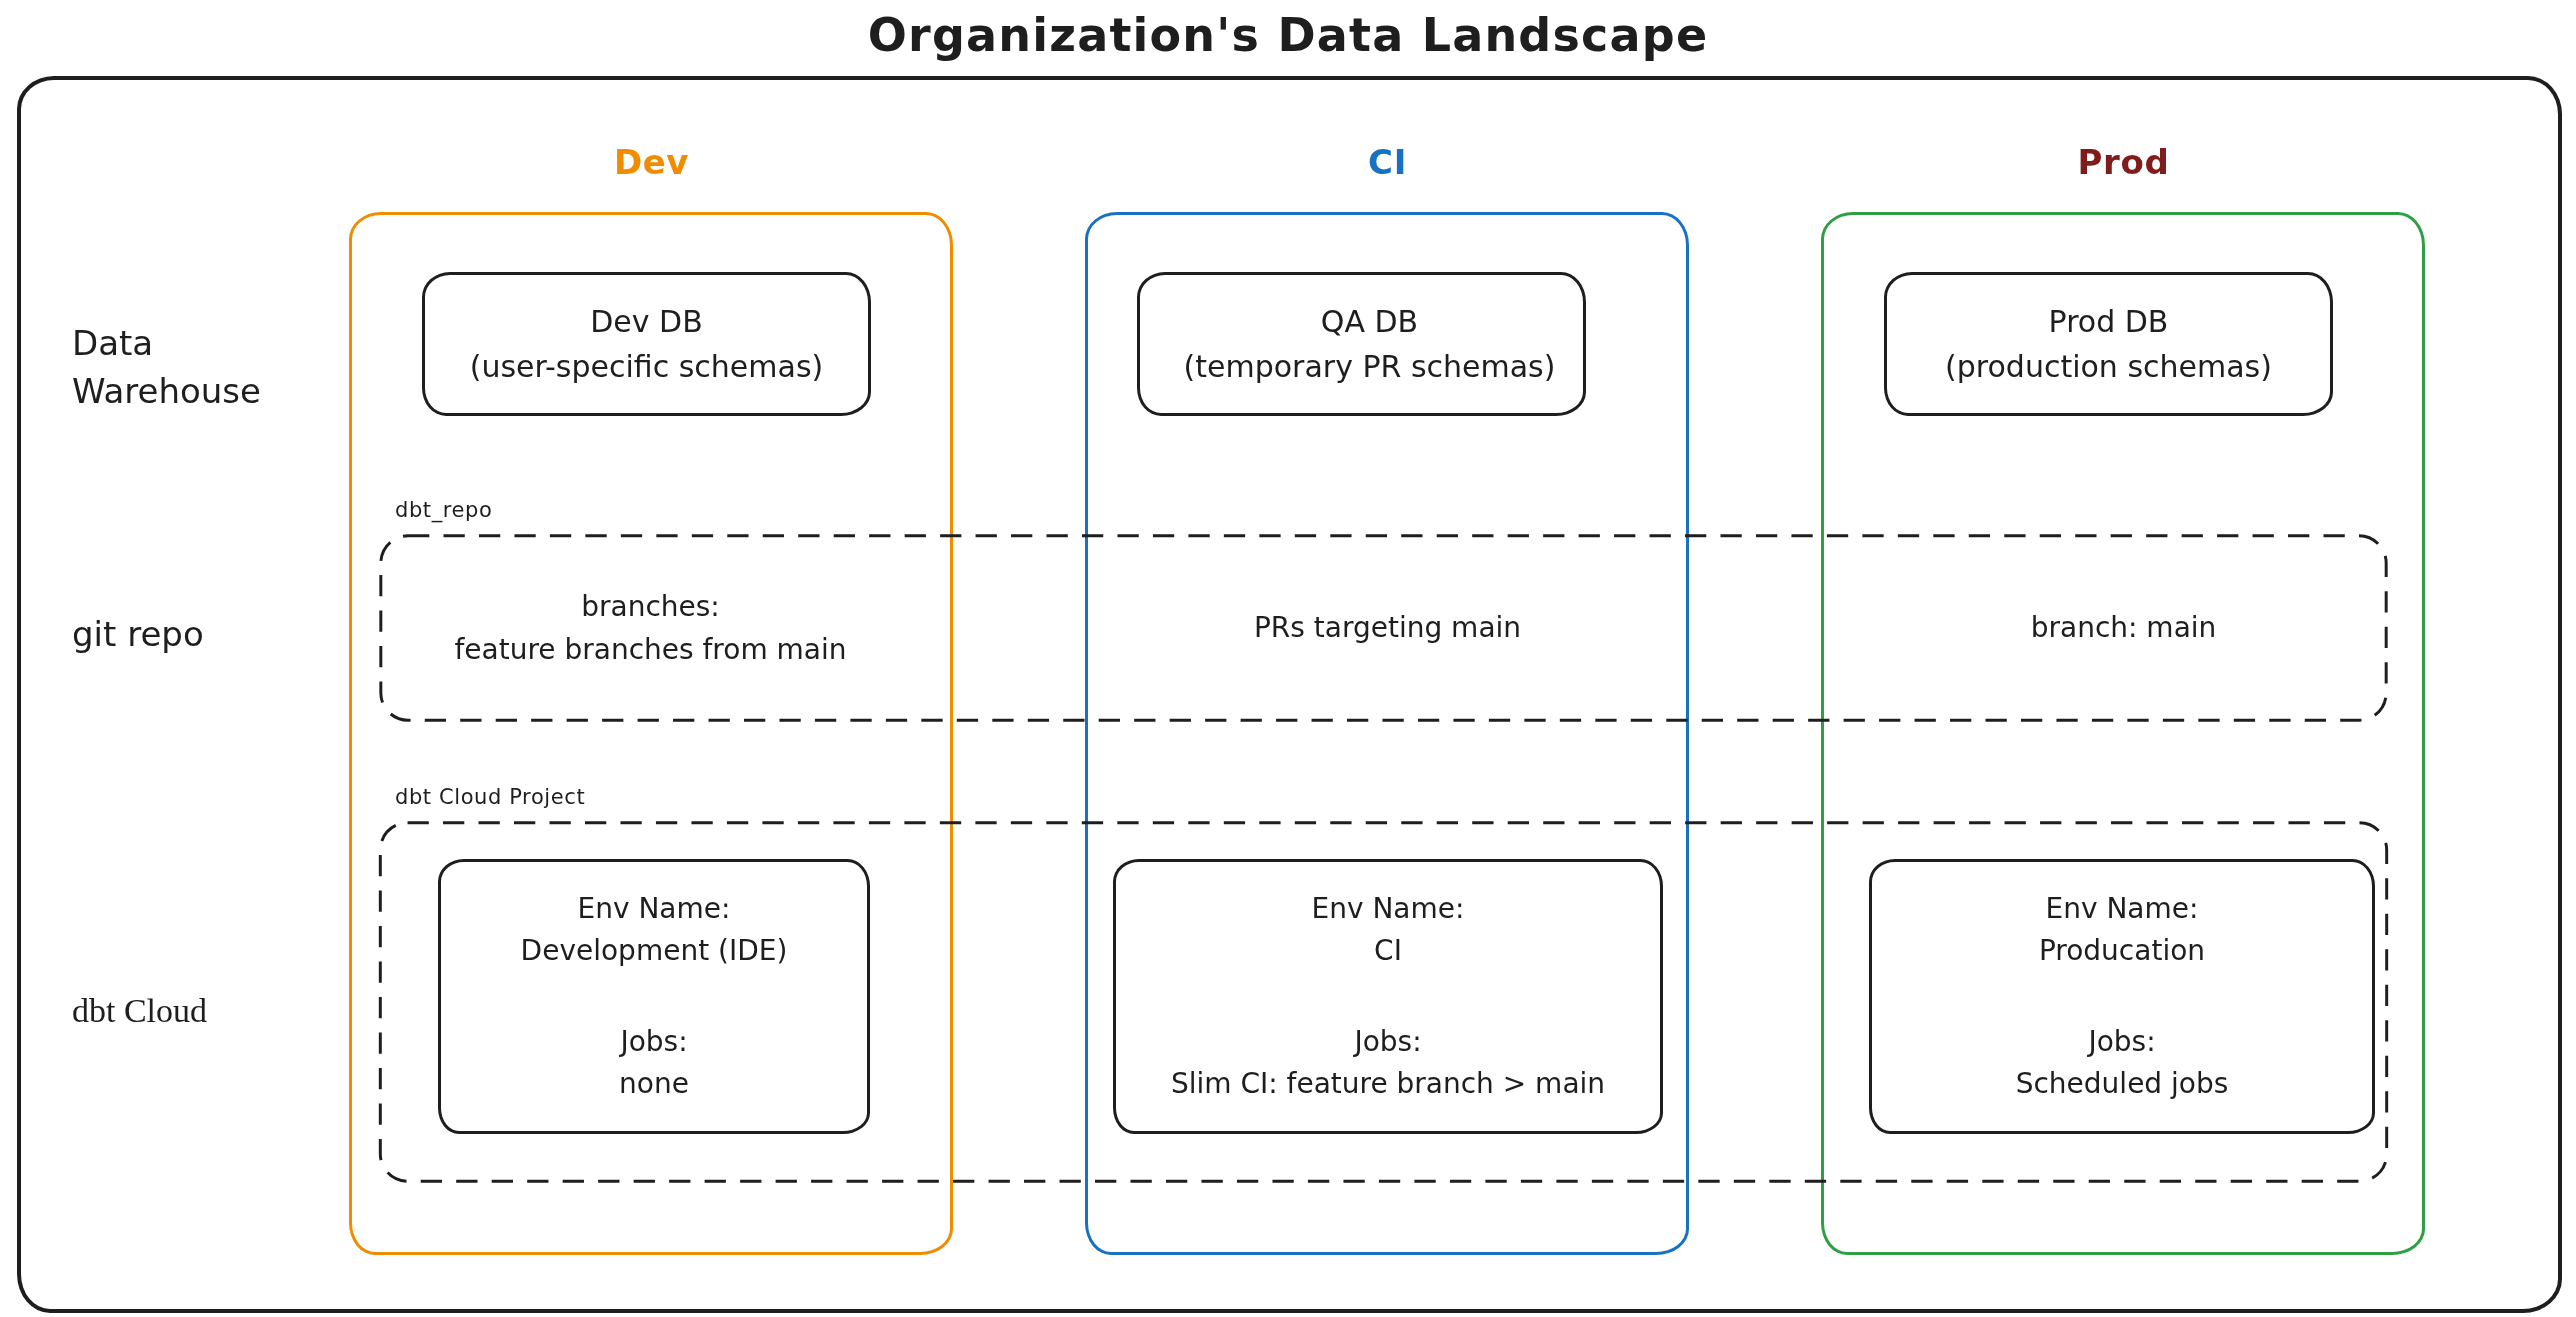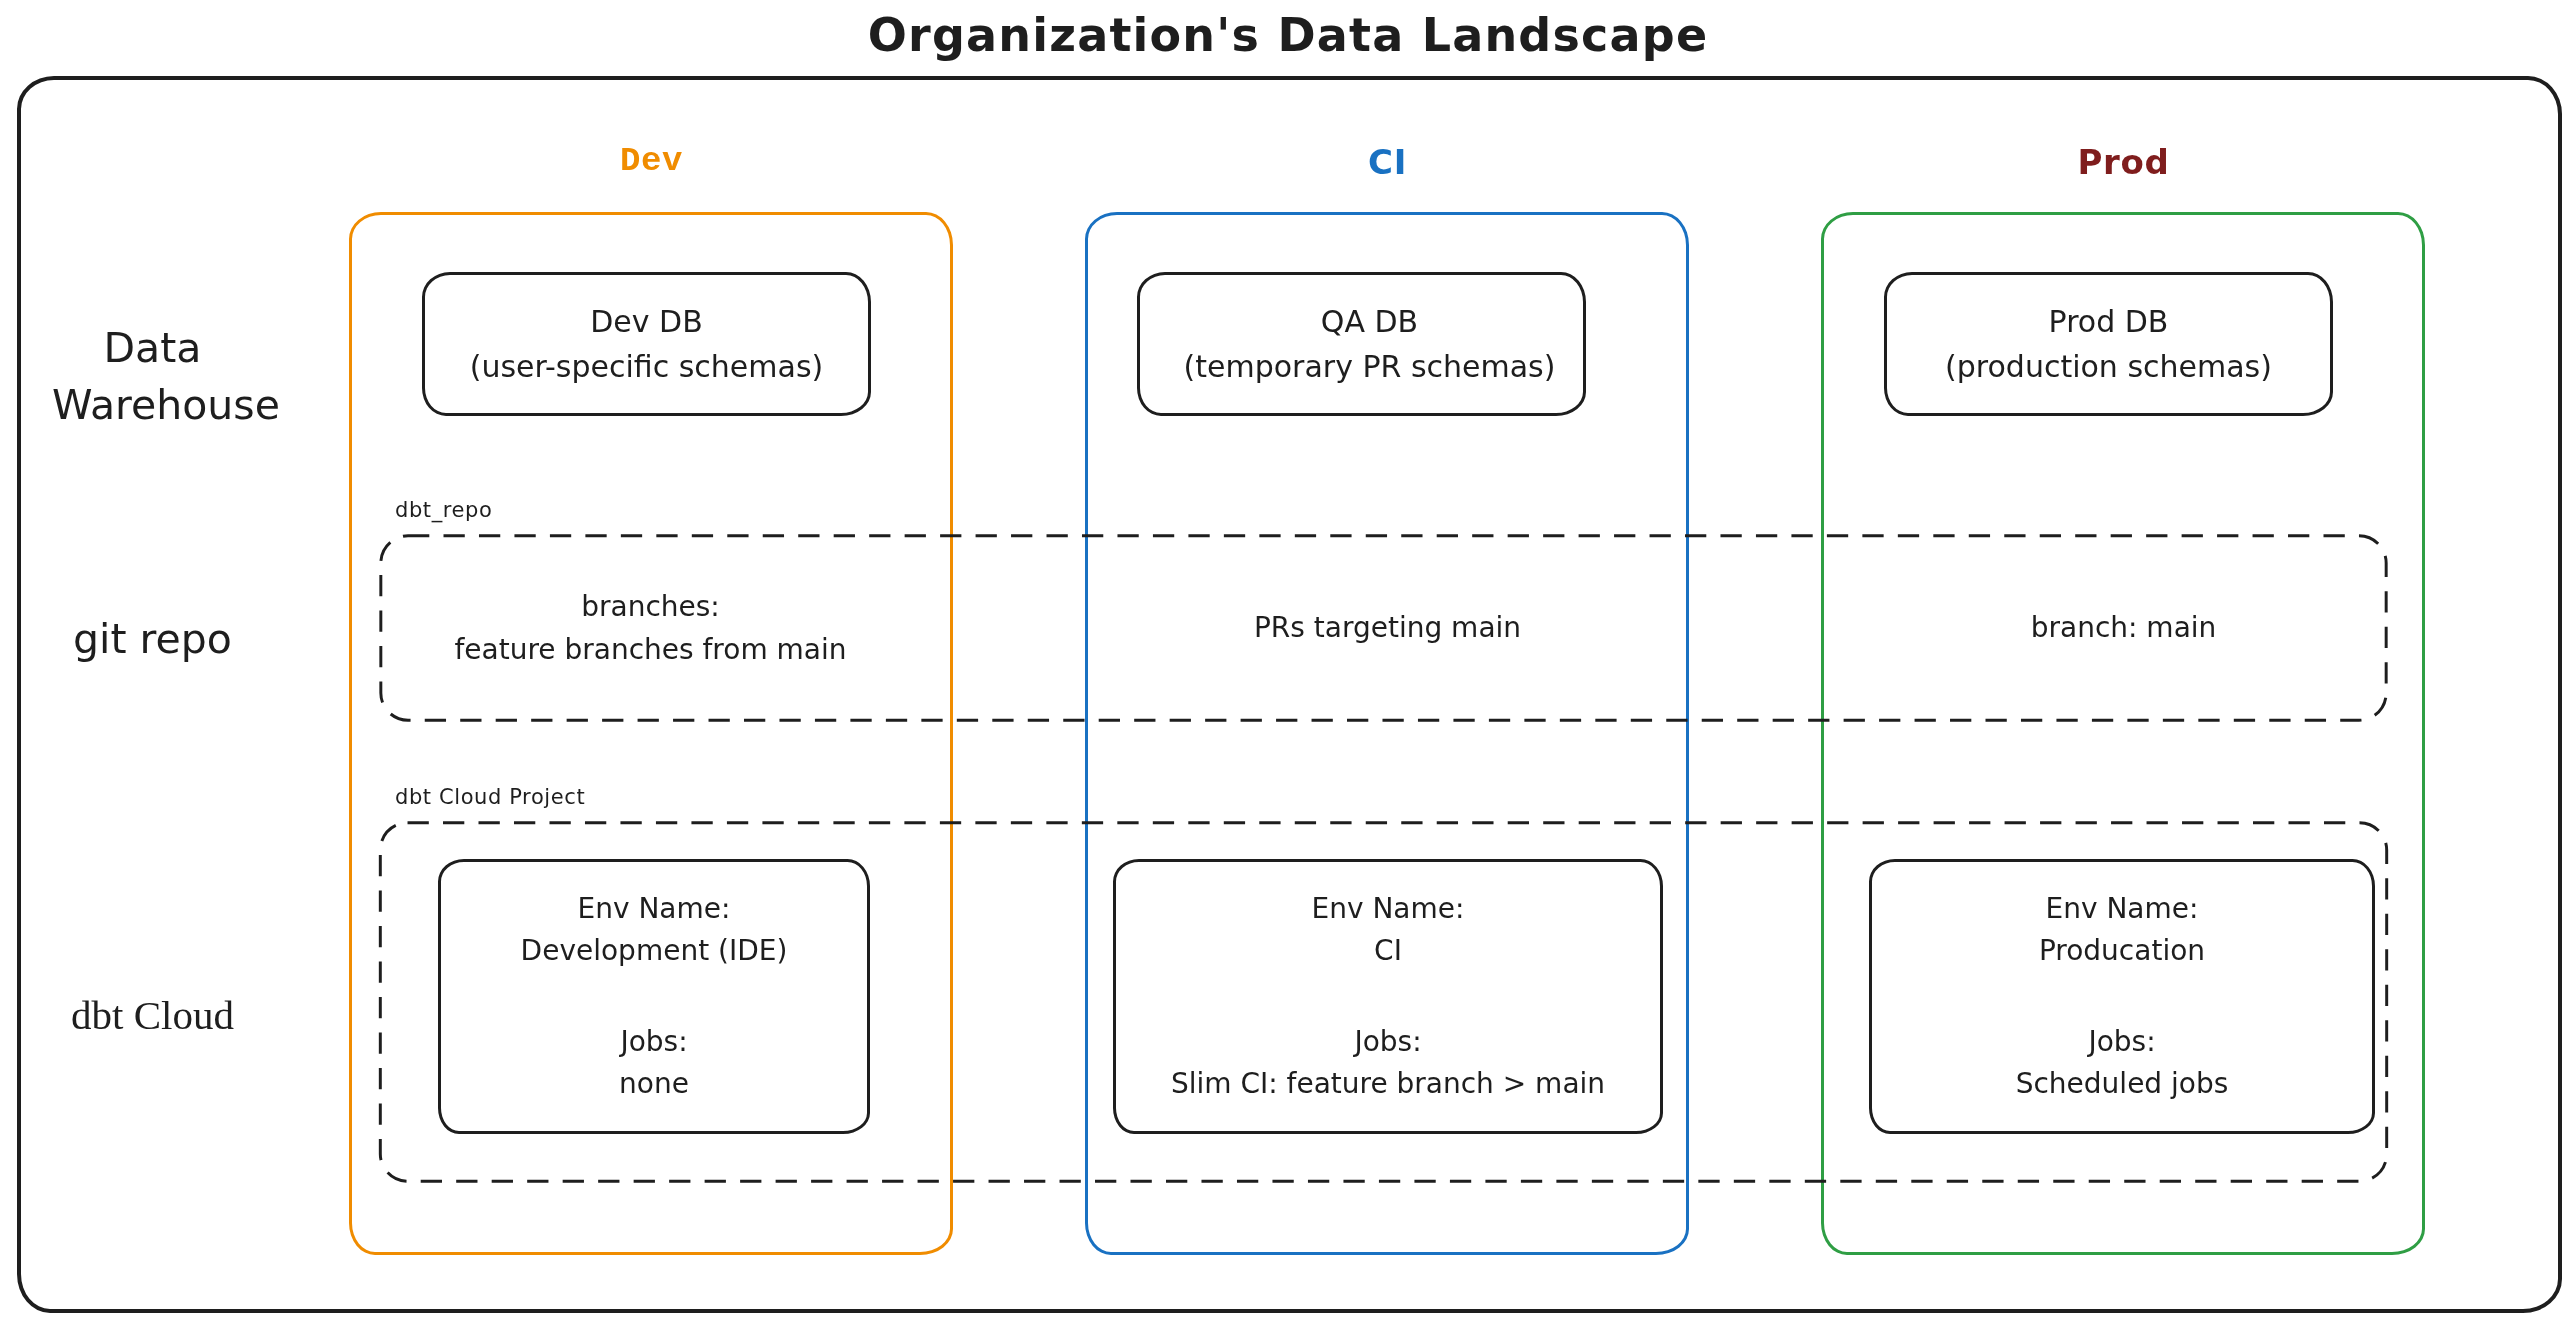--- a/index.html
+++ b/index.html
@@ -29,22 +29,22 @@
   #h-ci   { left: 1269px; }
   #h-prod { left: 2005px; }
   .col-box {
     position: absolute; top: 212px; width: 604px; height: 1043px;
     border: 3.6px solid; border-radius: 32px 27px 33px 26px / 27px 33px 26px 32px;
   }
   #box-dev  { left: 349px; }
   #box-ci   { left: 1085px; }
   #box-prod { left: 1821px; }
   .row-label {
-    position: absolute; left: 52px; width: 201px; text-align: center;
-    font-size: 41px; line-height: 1.4;
+    position: absolute; left: 72px; width: 201px; text-align: left;
+    font-size: 34px; line-height: 1.4;
   }
   #rl-warehouse { top: 320px; }
   #rl-git       { top: 611px; }
   #rl-dbt       { top: 987px; font-family: Liberation Serif, serif; }
   .db-box {
     position: absolute; top: 272px; width: 449px; height: 144px;
     border: 3.6px solid #1e1e1e; border-radius: 28px 25px 30px 24px / 25px 30px 24px 28px;
     display: grid; place-items: center;
     font-size: 30px; line-height: 1.5; text-align: center;
   }
@@ -81,21 +81,21 @@
 </style>
 </head>
 <body>
 
 <div class="canvas">
 
   <div class="title">Organization's Data Landscape</div>
 
   <div class="frame"></div>
 
-  <div class="col-header" id="h-dev" style="color: rgb(240, 140, 0); font-family: Liberation Mono, monospace;">Dev</div>
+  <div class="col-header" id="h-dev" style="color: rgb(240, 140, 0);">Dev</div>
   <div class="col-header" id="h-ci" style="color: rgb(25, 113, 194);">CI</div>
   <div class="col-header" id="h-prod" style="color: #7f1d1d;">Prod</div>
 
   <div class="col-box" id="box-dev" style="border-color: rgb(240, 140, 0);"></div>
   <div class="col-box" id="box-ci" style="border-color: rgb(25, 113, 194);"></div>
   <div class="col-box" id="box-prod" style="border-color: rgb(47, 158, 68);"></div>
 
   <div class="row-label" id="rl-warehouse">Data Warehouse</div>
   <div class="row-label" id="rl-git">git repo</div>
   <div class="row-label" id="rl-dbt">dbt Cloud</div>

